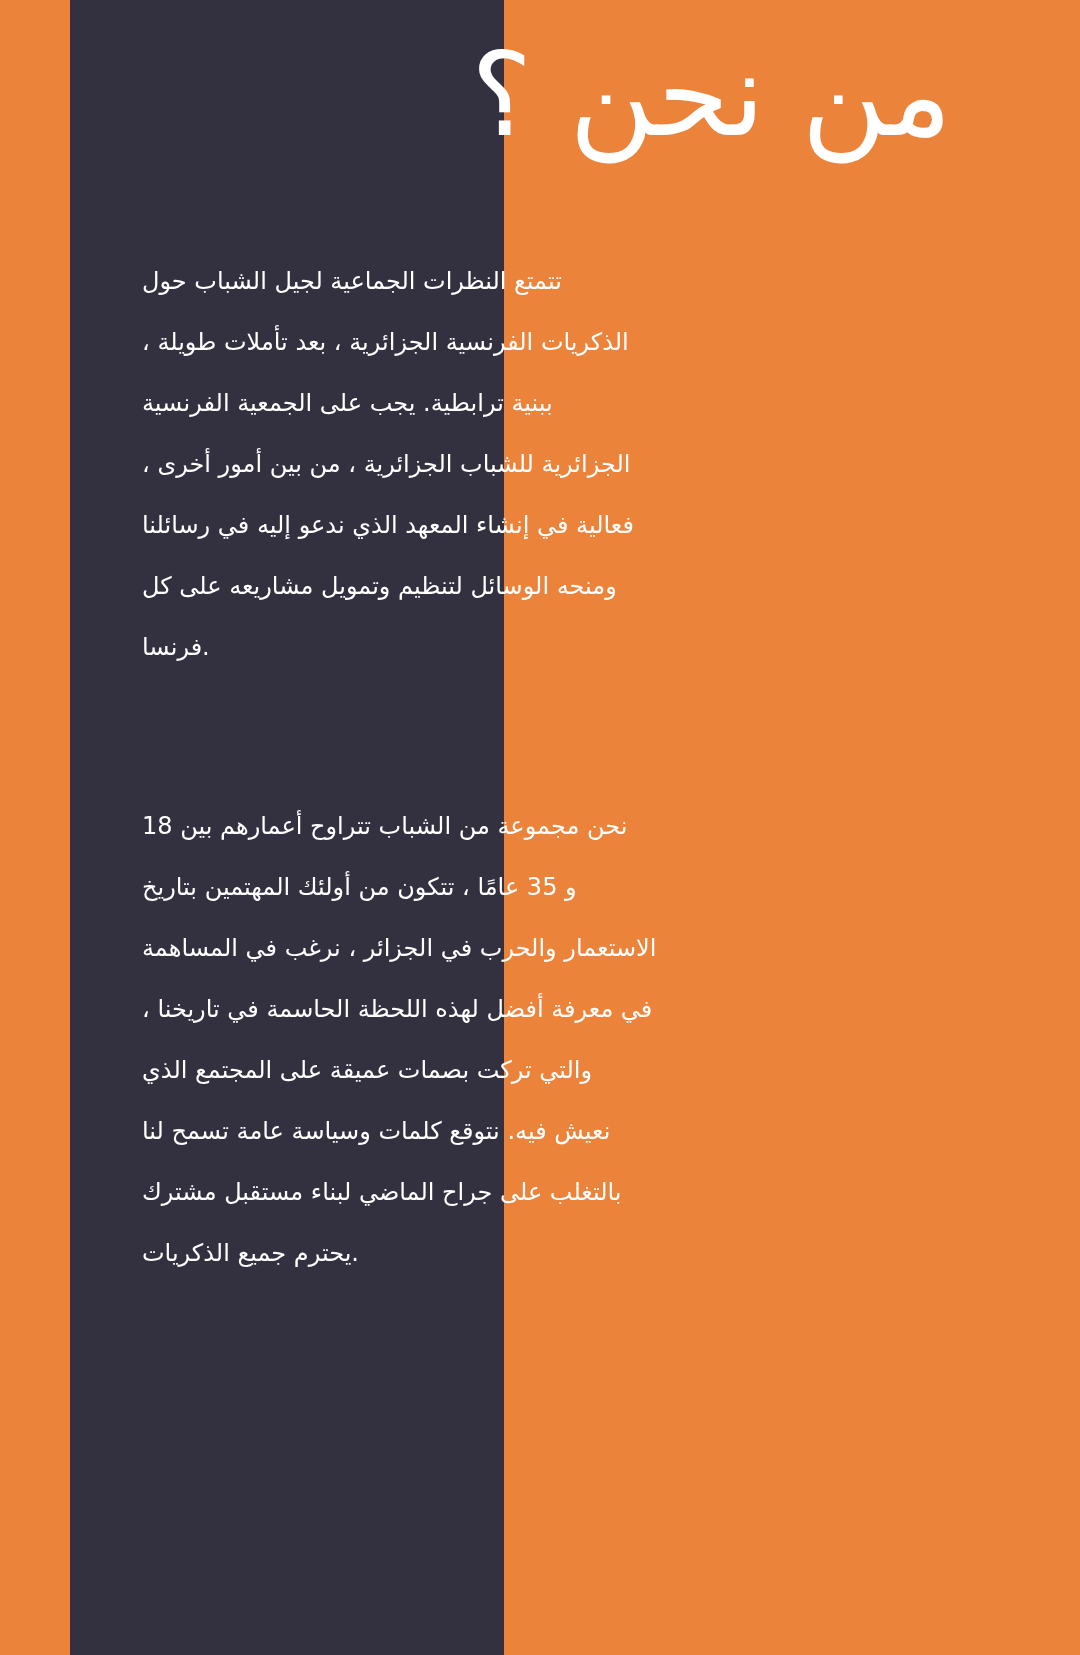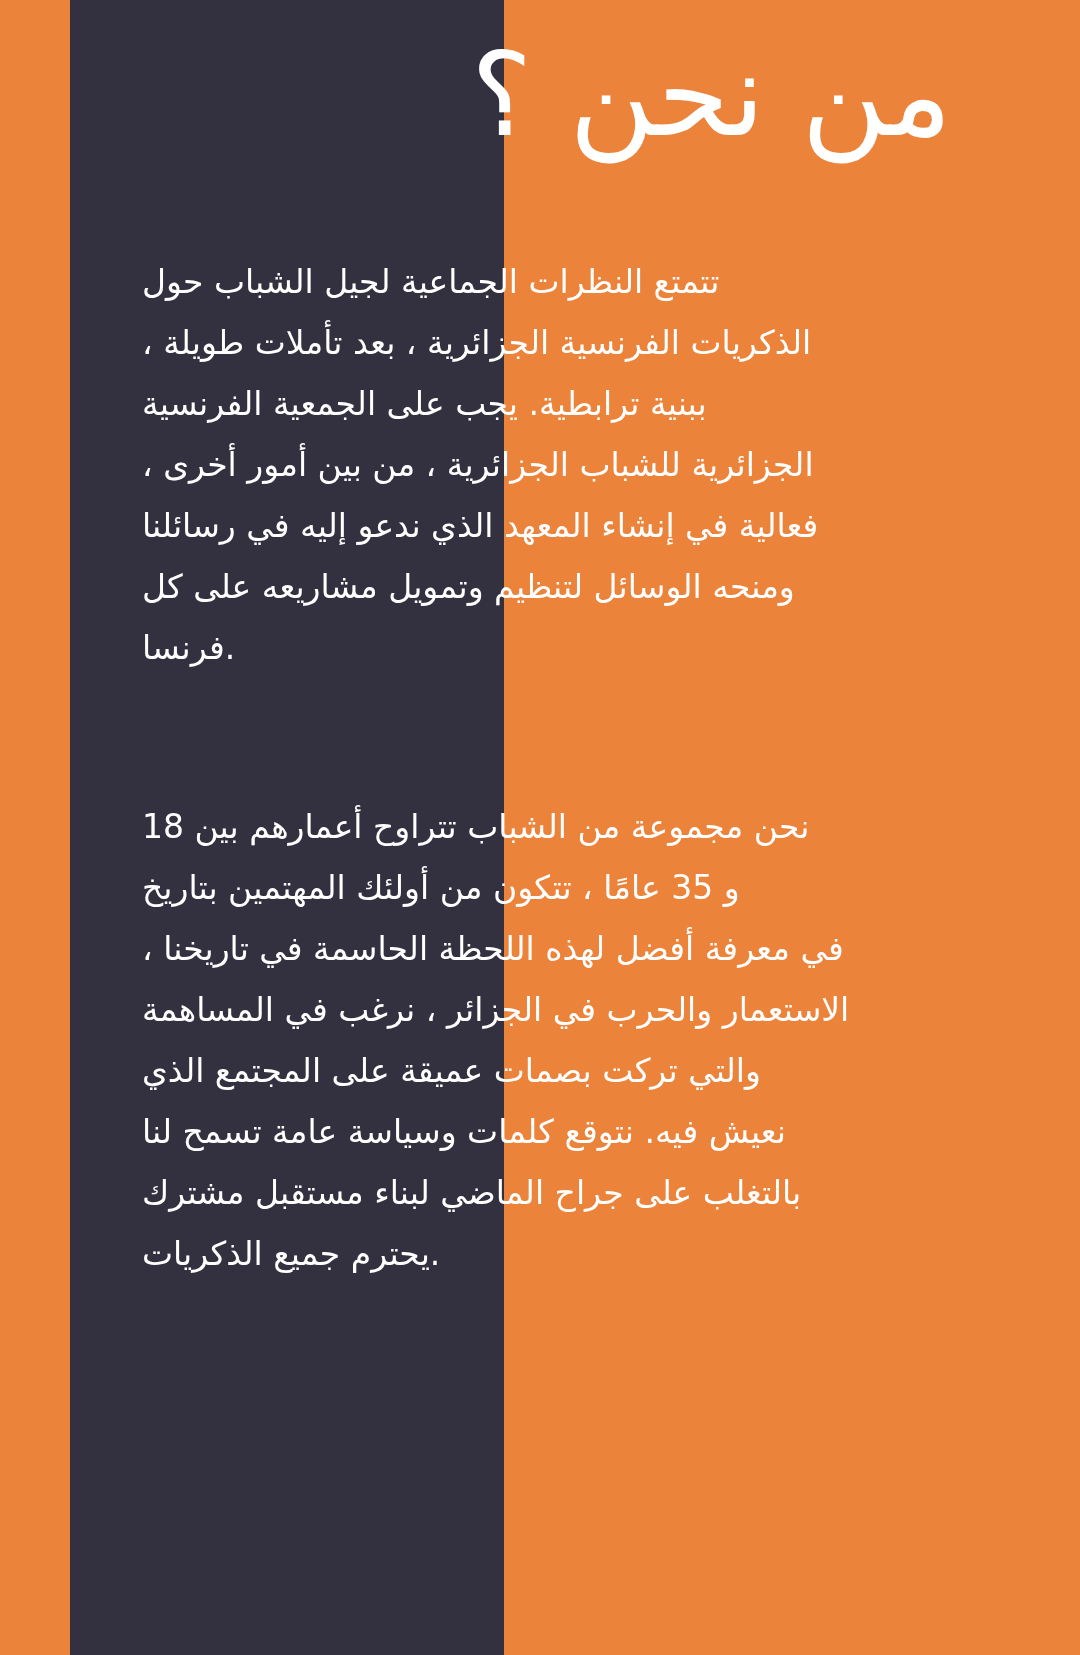--- a/index.html
+++ b/index.html
@@ -32,21 +32,21 @@
     }
     .page-title{
       font-size:116px;
       line-height:1.32;
       font-weight:400;
       margin:18px 0 0 0;
       text-align:right;
       white-space:nowrap;
     }
     .para{
-      font-size:33px;
+      font-size:24px;
       line-height:61px;
       font-weight:400;
     }
     .para-1{margin-top:80px;}
     .para-2{margin-top:118px;}
     .line{
       text-align:left;
       white-space:nowrap;
     }
   </style>
@@ -64,20 +64,20 @@
     <div class="line">ببنية ترابطية. يجب على الجمعية الفرنسية</div>
     <div class="line">الجزائرية للشباب الجزائرية ، من بين أمور أخرى ،</div>
     <div class="line">فعالية في إنشاء المعهد الذي ندعو إليه في رسائلنا</div>
     <div class="line">ومنحه الوسائل لتنظيم وتمويل مشاريعه على كل</div>
     <div class="line">.فرنسا</div>
   </div>
 
   <div class="para para-2">
     <div class="line">نحن مجموعة من الشباب تتراوح أعمارهم بين 18</div>
     <div class="line">و 35 عامًا ، تتكون من أولئك المهتمين بتاريخ</div>
+    <div class="line">الاستعمار والحرب في الجزائر ، نرغب في المساهمة</div>
     <div class="line">في معرفة أفضل لهذه اللحظة الحاسمة في تاريخنا ،</div>
-    <div class="line">الاستعمار والحرب في الجزائر ، نرغب في المساهمة</div>
     <div class="line">والتي تركت بصمات عميقة على المجتمع الذي</div>
     <div class="line">نعيش فيه. نتوقع كلمات وسياسة عامة تسمح لنا</div>
     <div class="line">بالتغلب على جراح الماضي لبناء مستقبل مشترك</div>
     <div class="line">.يحترم جميع الذكريات</div>
   </div>
 </div>
 
 </body></html>

